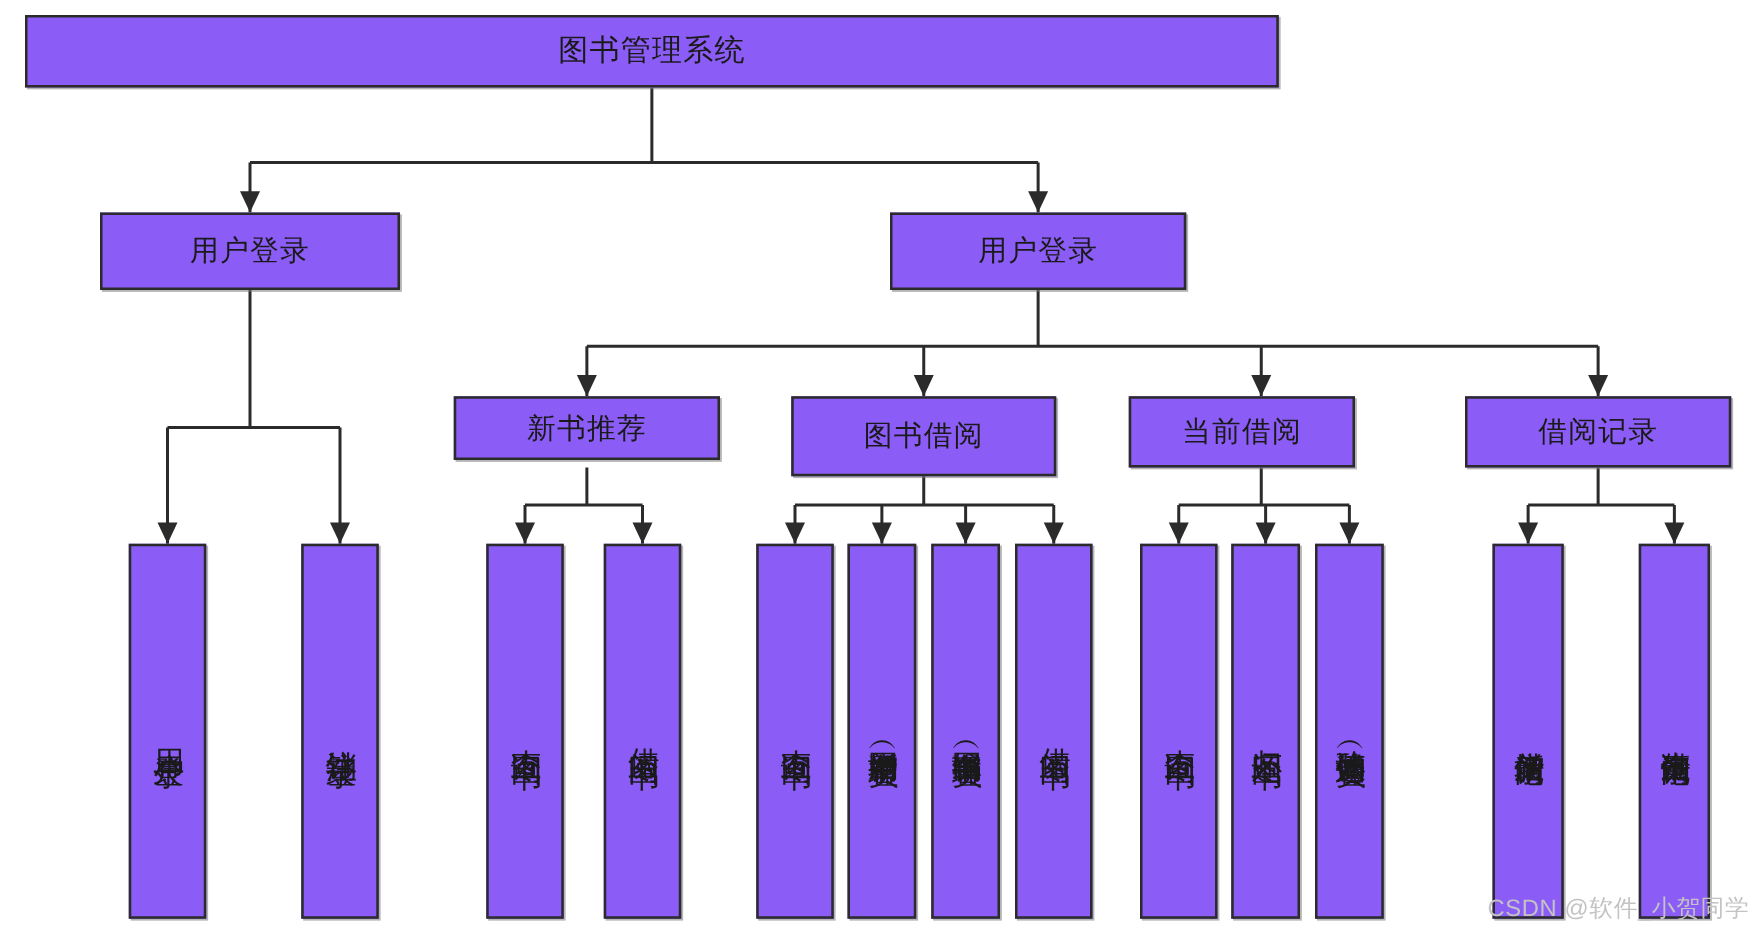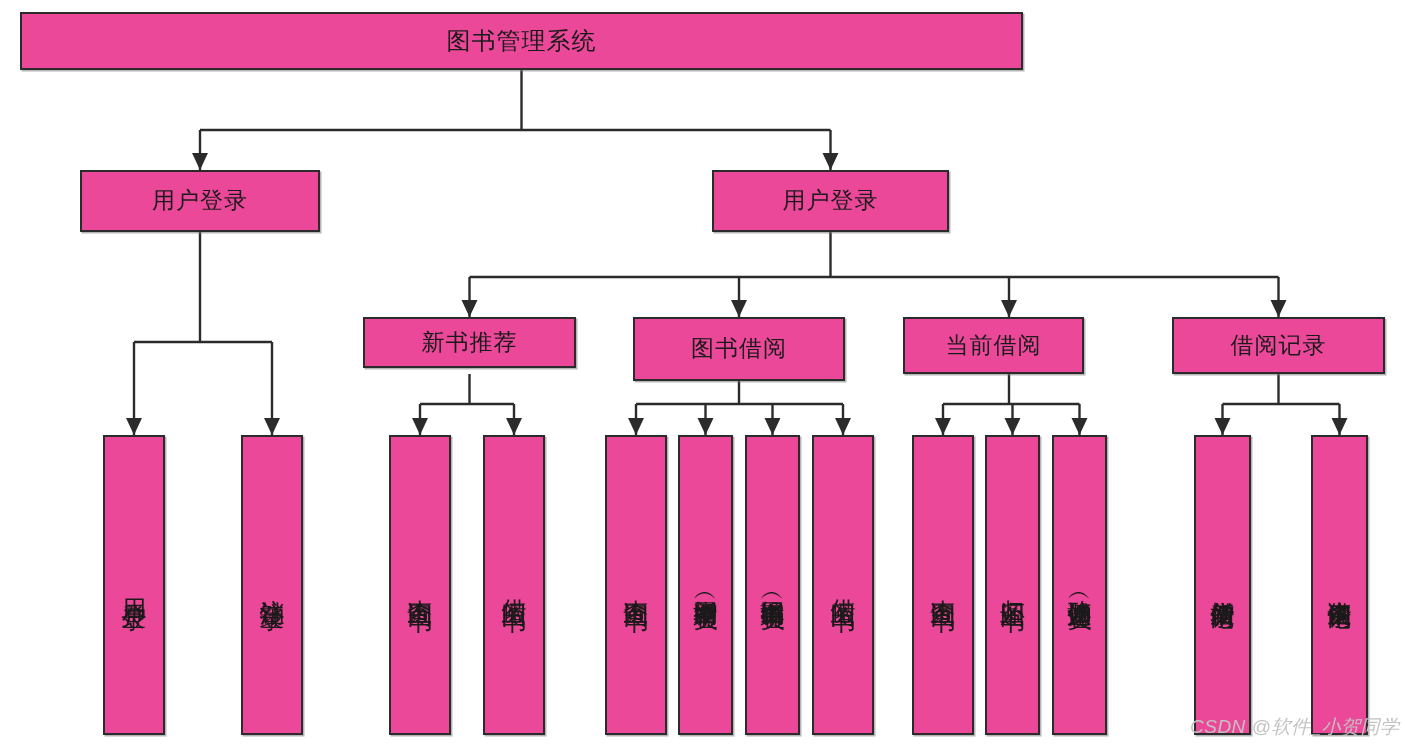--- a/index.html
+++ b/index.html
@@ -22,21 +22,21 @@
   svg.diagram-canvas {
     position: absolute;
     top: 0;
     left: 0;
     width: 1405px;
     height: 747px;
   }
   .node-box {
     position: absolute;
     box-sizing: border-box;
-    background: #ec4899;
+    background: #8b5cf6;
     border: 2px solid #2b2b2b;
     box-shadow: 1.5px 1.5px 0 rgba(120,120,120,0.55);
     display: flex;
     align-items: center;
     justify-content: center;
     overflow: hidden;
   }
   .node-label {
     color: #1a1a1a;
     text-align: center;
@@ -66,21 +66,20 @@
     font-size: 24px;
     letter-spacing: 1px;
   }
   .watermark {
     position: absolute;
     color: #c3c3c3;
     font-size: 19px;
     letter-spacing: 0.5px;
     white-space: nowrap;
     user-select: none;
-    font-style: italic;
   }
 </style>
 </head>
 <body>
 
 <div id="diagram-root">
   <svg class="diagram-canvas" id="connector-layer" viewBox="0 0 1405 747" preserveAspectRatio="none">
       <line x1="521.5" y1="70" x2="521.5" y2="130" stroke="#2b2b2b" stroke-width="2.4"></line>
       <line x1="200" y1="130" x2="830.5" y2="130" stroke="#2b2b2b" stroke-width="2.4"></line>
       <line x1="200" y1="130" x2="200" y2="170" stroke="#2b2b2b" stroke-width="2.4"></line>

